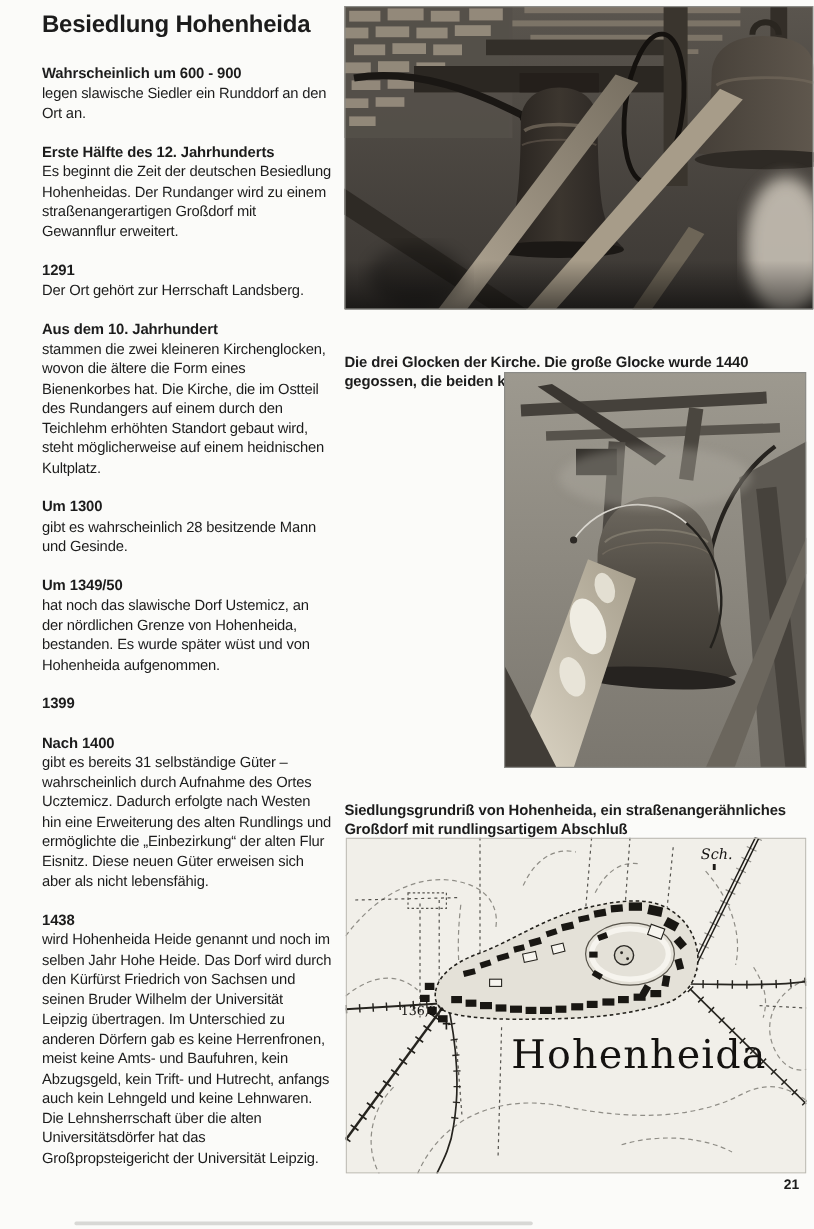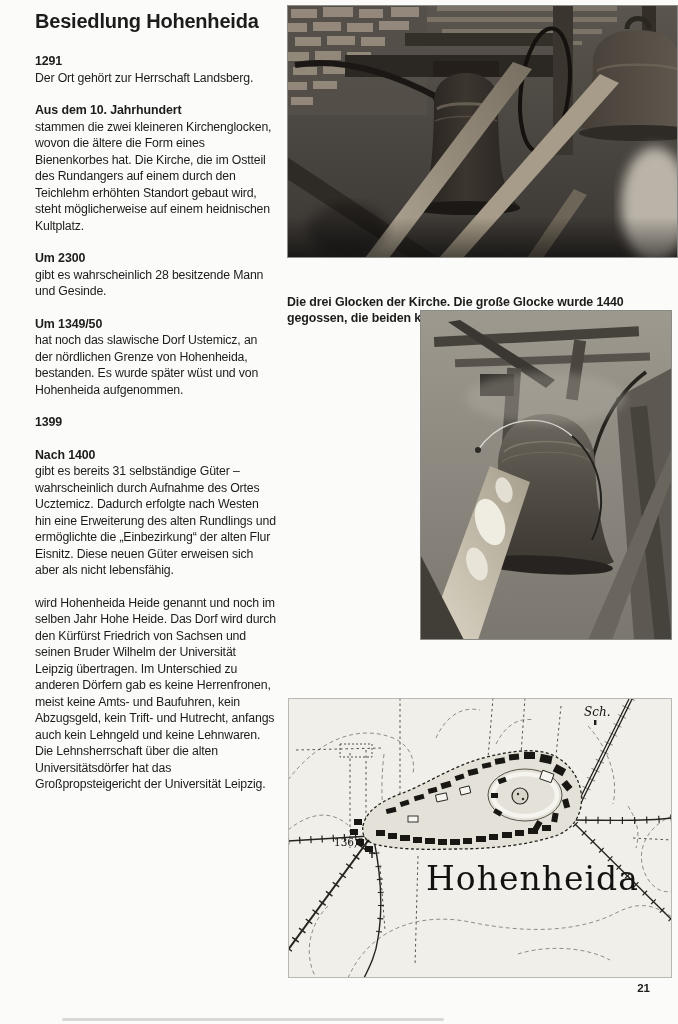--- a/index.html
+++ b/index.html
@@ -23,60 +23,69 @@
   .photo2{position:absolute;left:420px;top:310px;width:252px;height:330px;}
   .mapfig{position:absolute;left:288px;top:698px;width:384px;height:280px;}
   .photo1 svg,.photo2 svg,.mapfig svg{display:block;width:100%;height:100%;}
   .caption{
     position:absolute;left:287px;width:391px;
     font-size:12.4px;font-weight:bold;line-height:15.5px;letter-spacing:-0.1px;
   }
   .caption1{top:251px;margin-top:44px;}
   .caption2{top:656px;}
   .pagenum{
-    position:absolute;right:28px;top:982px;width:30px;text-align:right;
+    position:absolute;right:12px;top:982px;width:30px;text-align:right;
     font-size:11.5px;font-weight:bold;
   }
   .scan-bar{
     position:absolute;left:62px;top:1018px;width:382px;height:3px;
     background:#cfcfcc;opacity:.8;border-radius:2px;
   }
 </style>
 </head>
 <body>
 
 <div class="page">
 
   <main class="left-col">
     <h1>Besiedlung Hohenheida</h1>
 
     <section class="entry">
+      <h2>Wahrscheinlich um 600 - 900</h2>
+      <p>legen slawische Siedler ein Runddorf an den Ort an.</p>
+    </section>
+    <section class="entry">
+      <h2>Erste Hälfte des 12. Jahrhunderts</h2>
+      <p>Es beginnt die Zeit der deutschen Besiedlung Hohenheidas. Der Rundanger wird zu einem straßenangerartigen Großdorf mit Gewannflur erweitert.</p>
+    </section>
+    <section class="entry">
       <h2>1291</h2>
       <p>Der Ort gehört zur Herrschaft Landsberg.</p>
     </section>
     <section class="entry">
       <h2>Aus dem 10. Jahrhundert</h2>
       <p>stammen die zwei kleineren Kirchenglocken, wovon die ältere die Form eines Bienenkorbes hat. Die Kirche, die im Ostteil des Rundangers auf einem durch den Teichlehm erhöhten Standort gebaut wird, steht möglicherweise auf einem heidnischen Kultplatz.</p>
     </section>
     <section class="entry">
-      <h2>Um 2300</h2>
+      <h2>Um 1300</h2>
       <p>gibt es wahrscheinlich 28 besitzende Mann und Gesinde.</p>
     </section>
     <section class="entry">
       <h2>Um 1349/50</h2>
       <p>hat noch das slawische Dorf Ustemicz, an der nördlichen Grenze von Hohenheida, bestanden. Es wurde später wüst und von Hohenheida aufgenommen.</p>
     </section>
     <section class="entry">
       <h2>1399</h2>
     </section>
     <section class="entry">
       <h2>Nach 1400</h2>
       <p>gibt es bereits 31 selbständige Güter – wahrscheinlich durch Aufnahme des Ortes Ucztemicz. Dadurch erfolgte nach Westen hin eine Erweiterung des alten Rundlings und ermöglichte die „Einbezirkung“ der alten Flur Eisnitz. Diese neuen Güter erweisen sich aber als nicht lebensfähig.</p>
     </section>
     <section class="entry">
+      <h2>1438</h2>
       <p>wird Hohenheida Heide genannt und noch im selben Jahr Hohe Heide. Das Dorf wird durch den Kürfürst Friedrich von Sachsen und seinen Bruder Wilhelm der Universität Leipzig übertragen. Im Unterschied zu anderen Dörfern gab es keine Herrenfronen, meist keine Amts- und Baufuhren, kein Abzugsgeld, kein Trift- und Hutrecht, anfangs auch kein Lehngeld und keine Lehnwaren. Die Lehnsherrschaft über die alten Universitätsdörfer hat das Großpropsteigericht der Universität Leipzig.</p>
     </section>
   </main>
 
   <figure class="photo1">
     <svg viewBox="0 0 391 253">
       <defs>
         <linearGradient id="p1bg" x1="0" y1="0" x2="0" y2="1">
           <stop offset="0" stop-color="#5a554e"></stop>
             <stop offset="1" stop-color="#3b3733"></stop>
@@ -227,20 +236,21 @@
         <path d="M58,140 C80,108 122,100 152,126" stroke="#d9d6cf" stroke-width="1.4" fill="none"></path>
         <path d="M152,126 C180,150 190,192 172,230" stroke="#23211d" stroke-width="2" fill="none"></path>
         <circle cx="58" cy="140" r="3" fill="#2c2925"></circle>
       </g>
       <polygon points="0,244 44,330 0,330" fill="#413d37"></polygon>
       <ellipse cx="126" cy="88" rx="80" ry="26" fill="#b5b1a7" opacity="0.35" filter="url(#blur4)"></ellipse>
       <rect x="0.5" y="0.5" width="251" height="329" fill="none" stroke="#8a8a86" stroke-width="1"></rect>
     </svg>
   </figure>
 
+  <p class="caption caption2">Siedlungsgrundriß von Hohenheida, ein straßenangerähnliches Großdorf mit rundlingsartigem Abschluß</p>
 
   <figure class="mapfig">
     <svg viewBox="0 0 384 280">
       <rect width="384" height="280" fill="#f1efe9"></rect>
 
       <g stroke="#8f8d86" stroke-width="1" fill="none" stroke-dasharray="4 3">
         <path d="M0,82 C30,42 70,26 105,40 C120,46 128,60 125,76"></path>
         <path d="M148,40 C158,18 174,8 192,12"></path>
         <path d="M208,46 C217,28 230,19 246,22"></path>
         <path d="M300,28 C320,50 331,80 325,106"></path>

